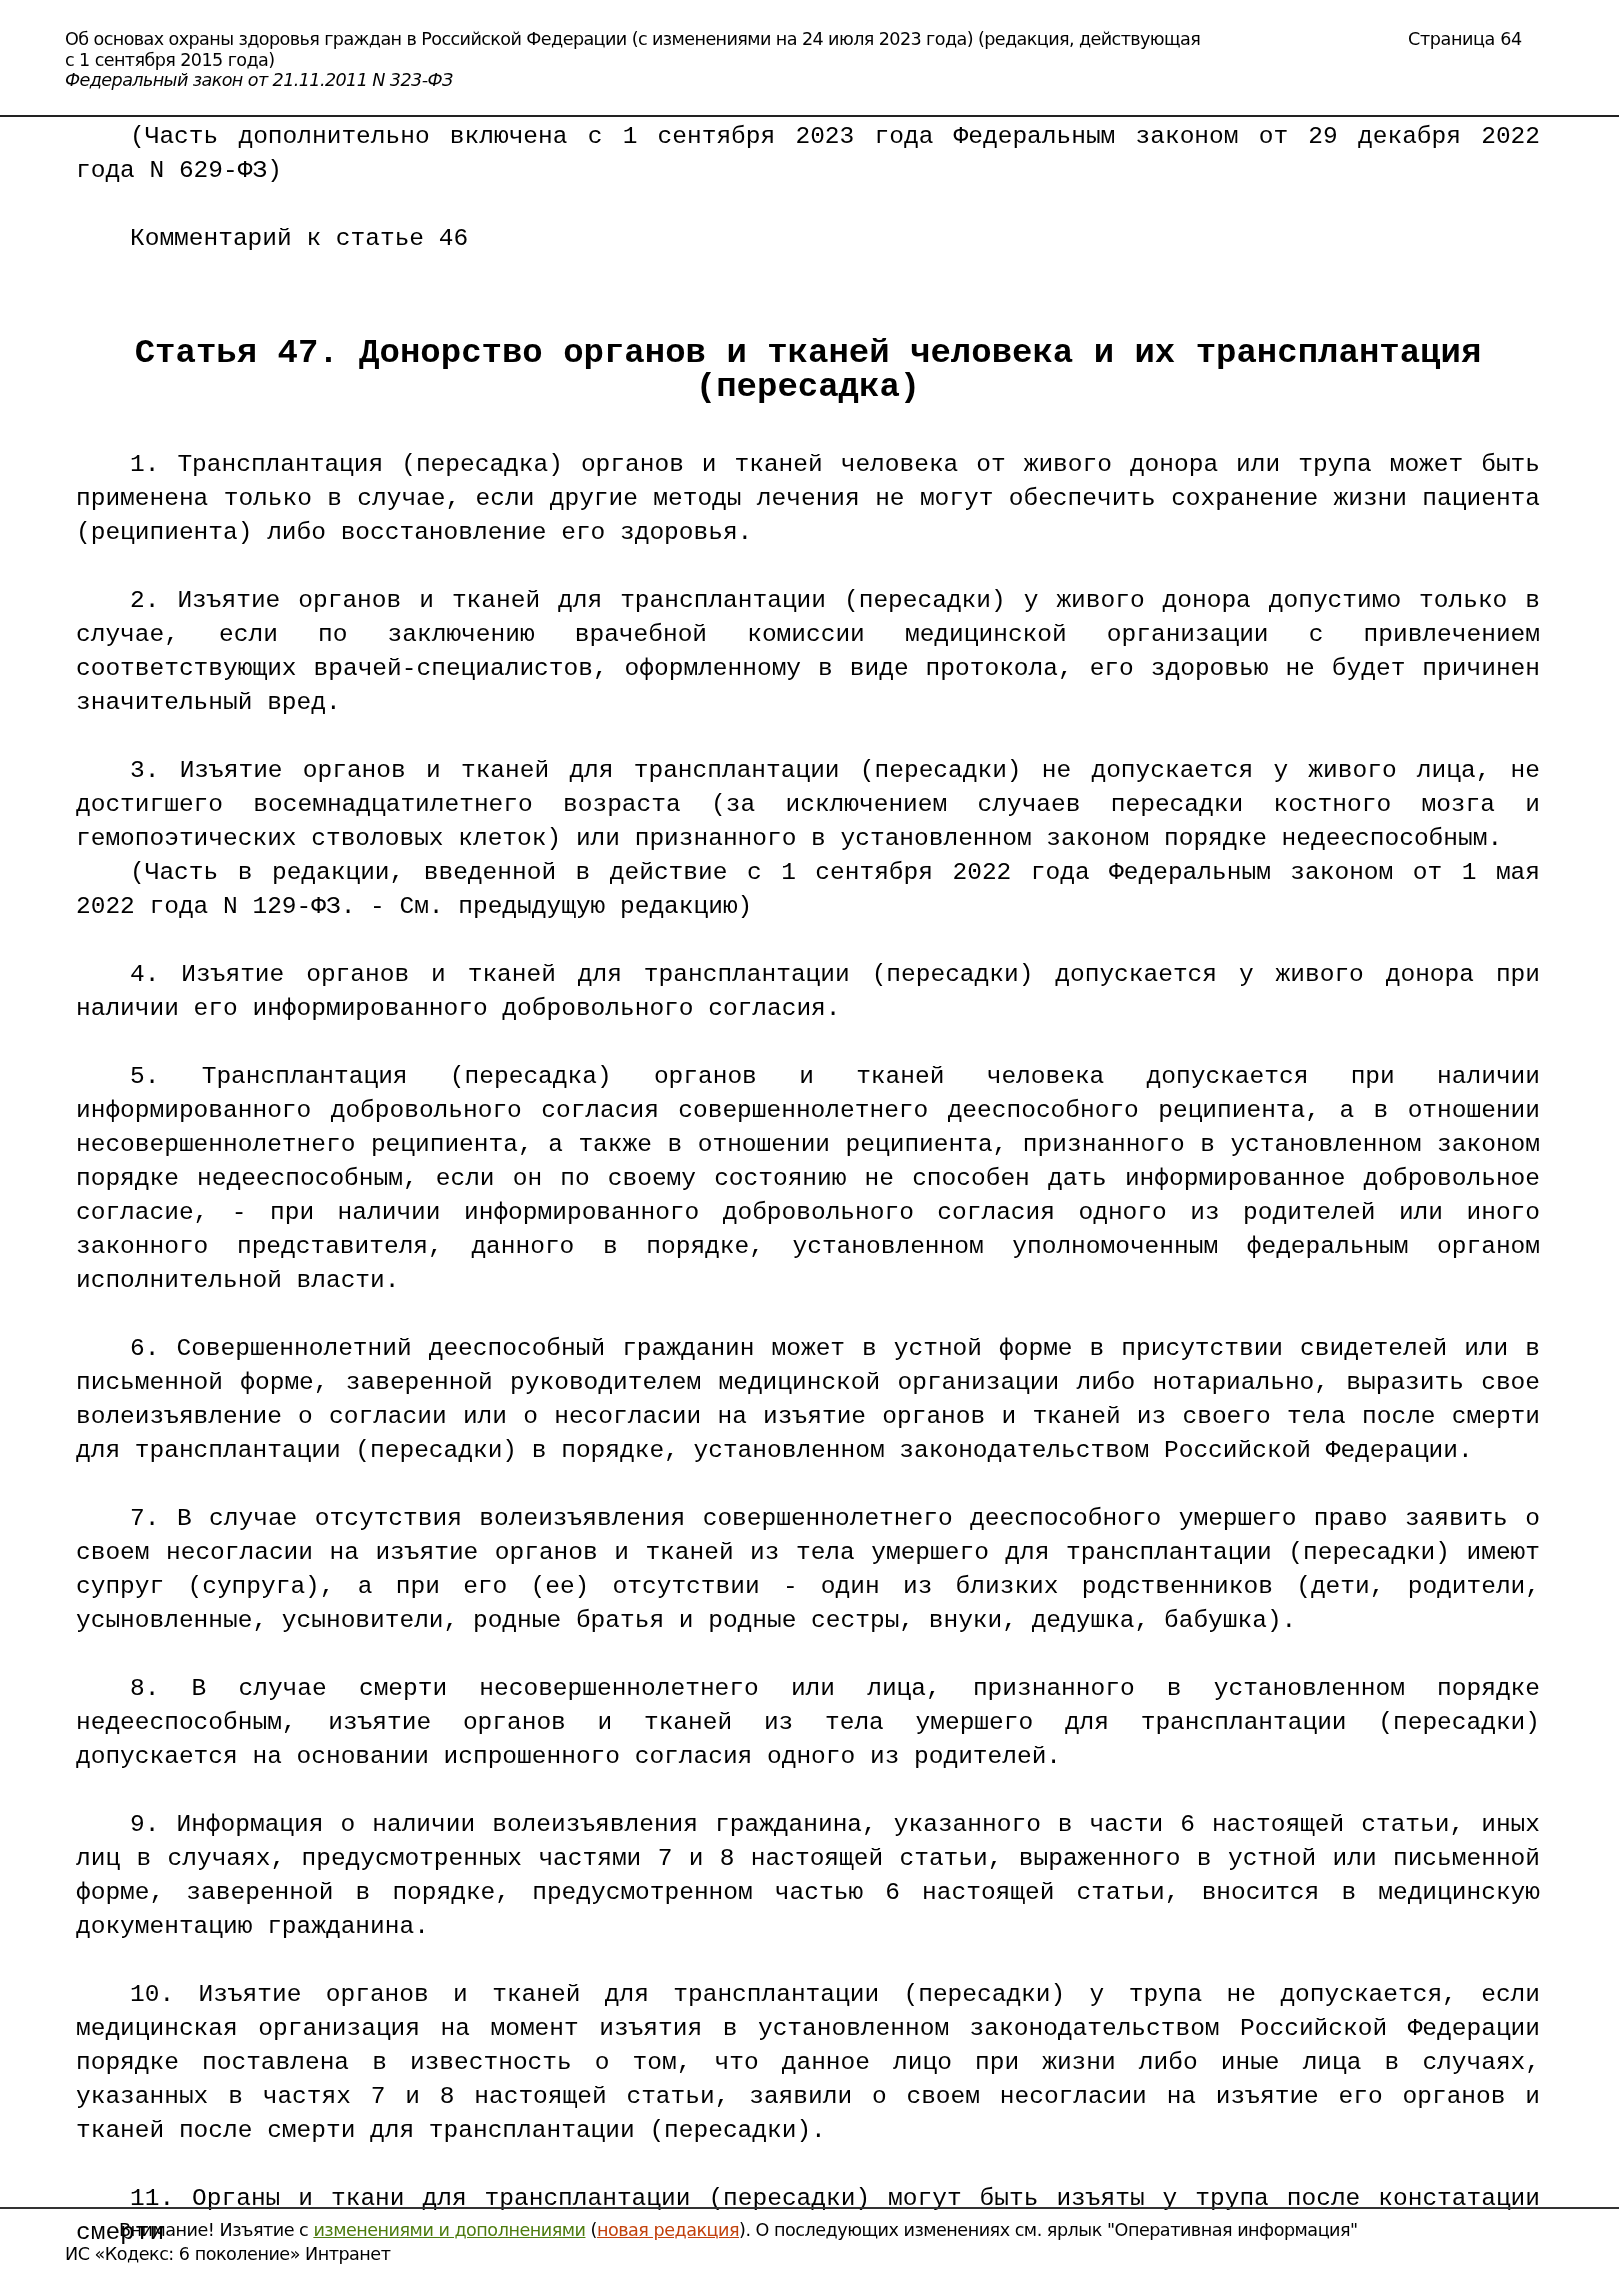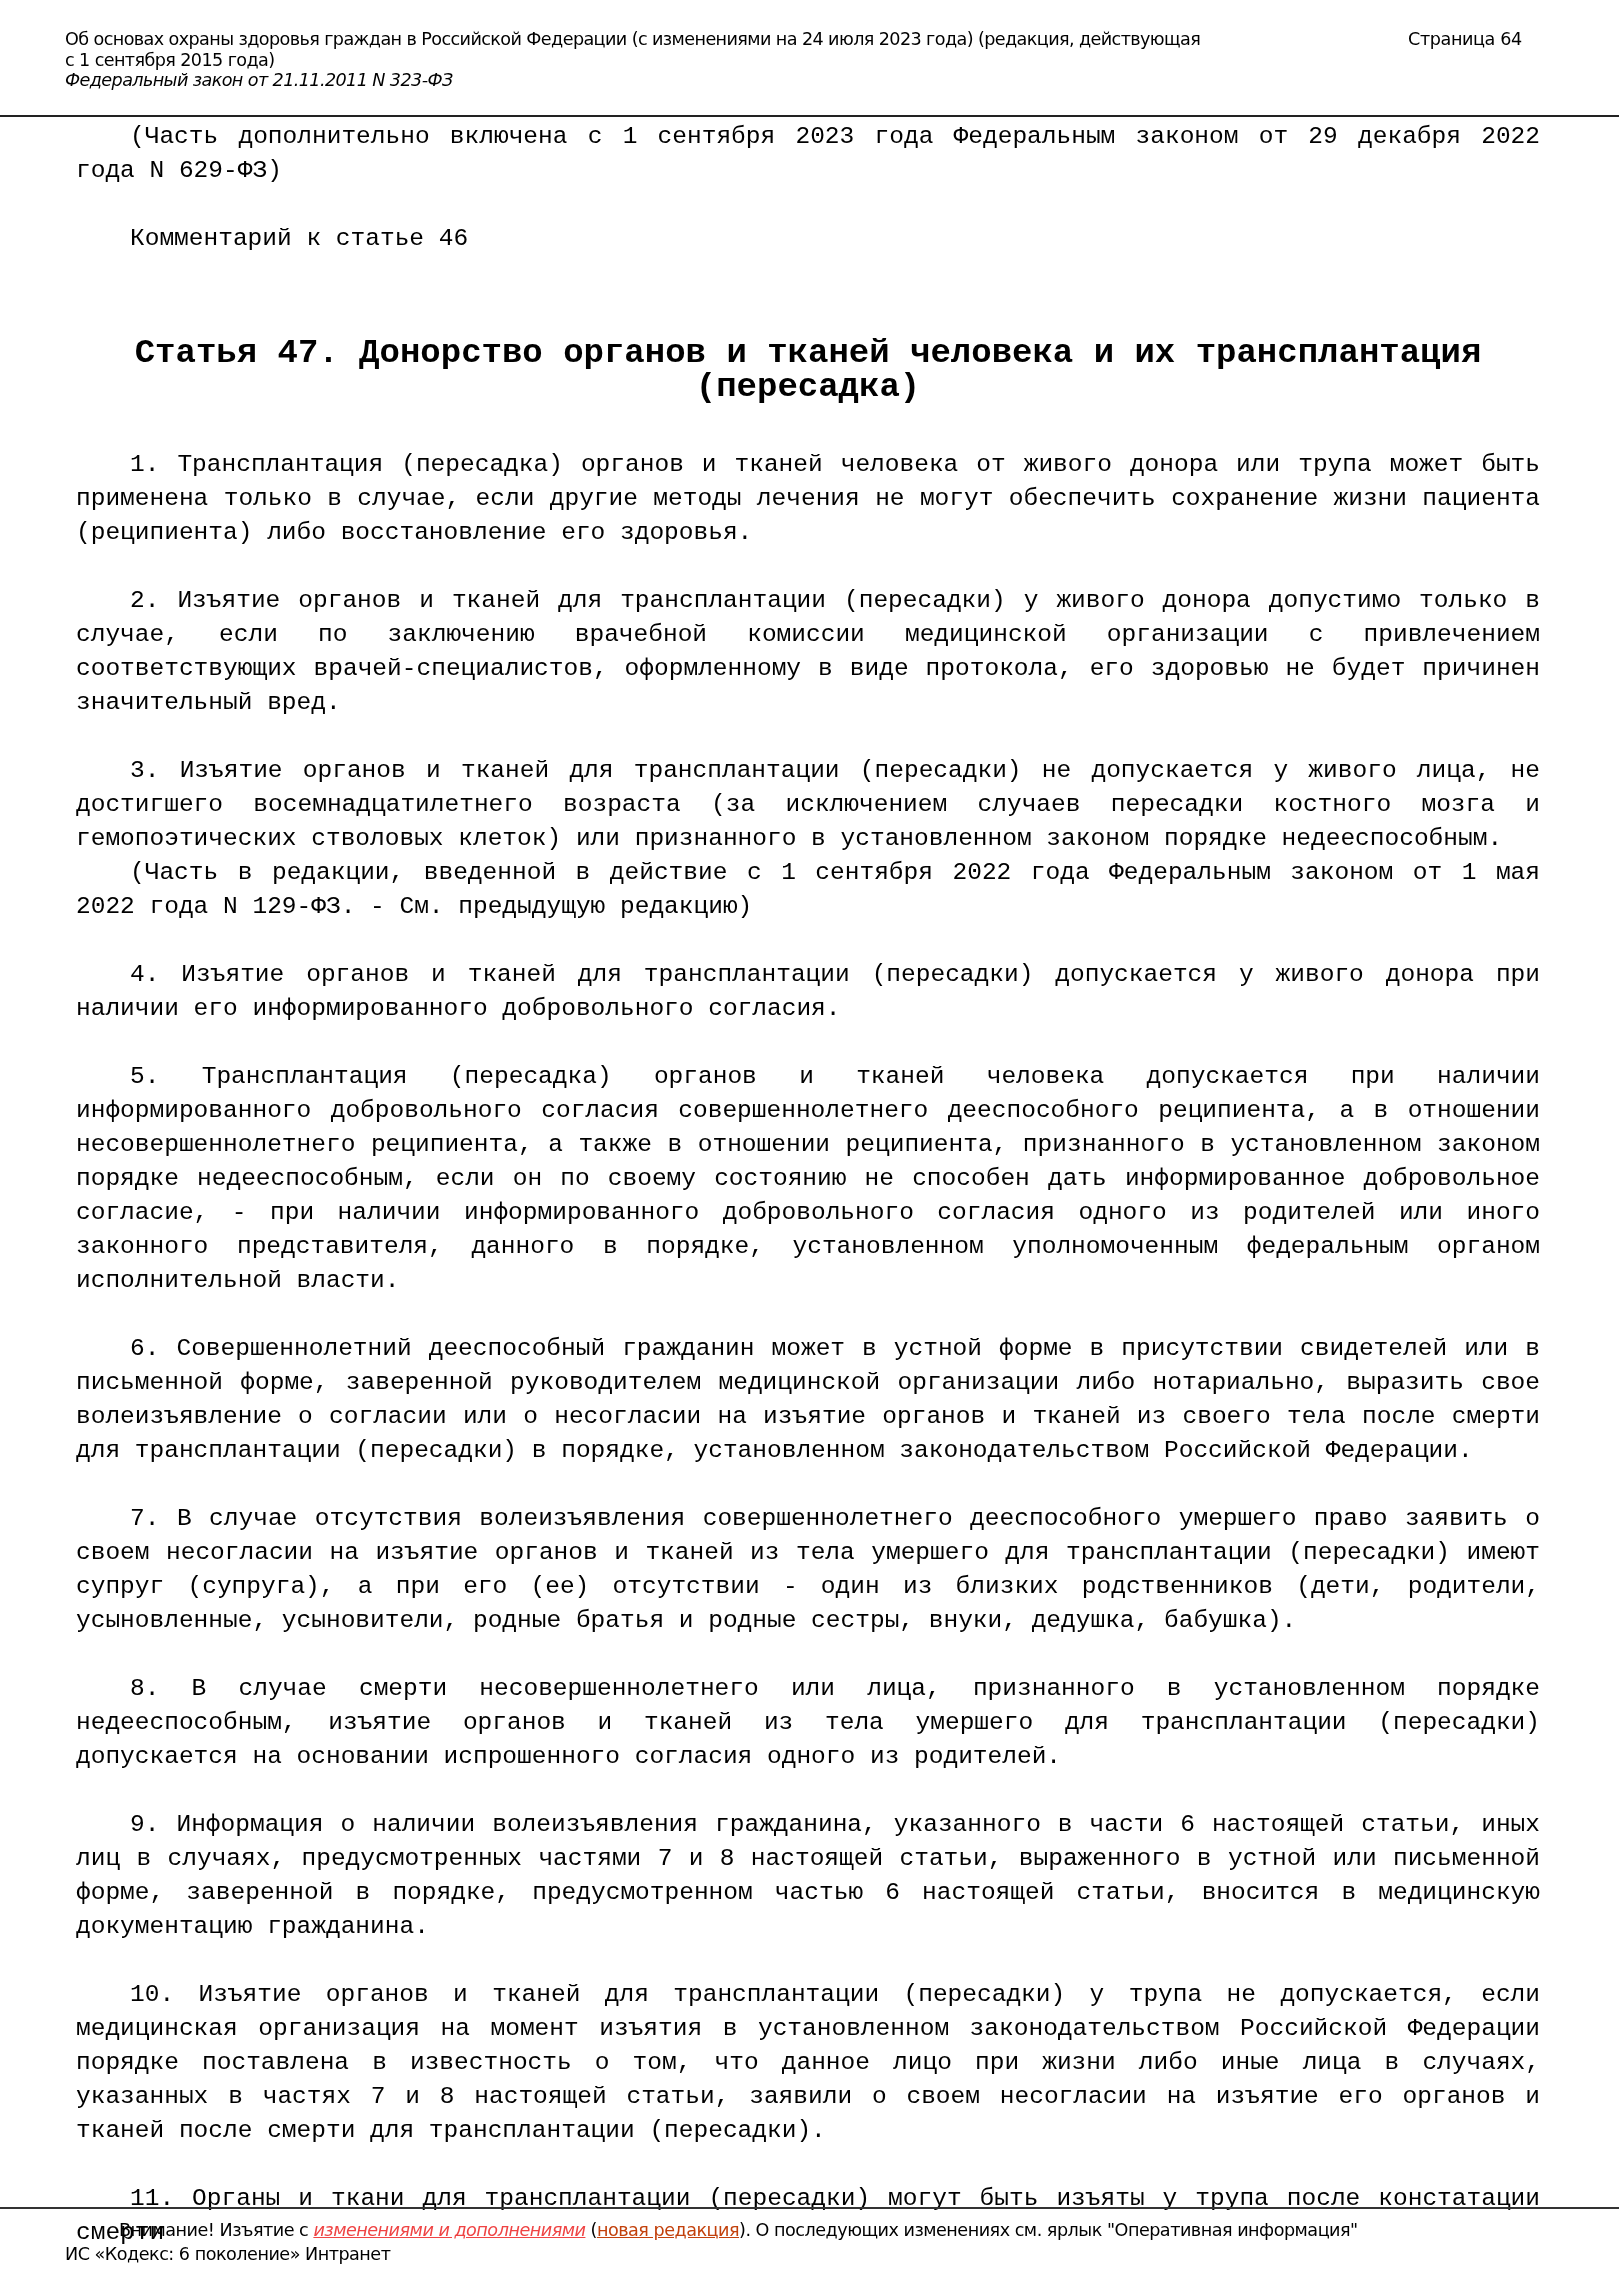--- a/index.html
+++ b/index.html
@@ -46,17 +46,17 @@
   <p class="gap">7. В случае отсутствия волеизъявления совершеннолетнего дееспособного умершего право заявить о своем несогласии на изъятие органов и тканей из тела умершего для трансплантации (пересадки) имеют супруг (супруга), а при его (ее) отсутствии - один из близких родственников (дети, родители, усыновленные, усыновители, родные братья и родные сестры, внуки, дедушка, бабушка).</p>
   <p class="gap">8. В случае смерти несовершеннолетнего или лица, признанного в установленном порядке недееспособным, изъятие органов и тканей из тела умершего для трансплантации (пересадки) допускается на основании испрошенного согласия одного из родителей.</p>
   <p class="gap">9. Информация о наличии волеизъявления гражданина, указанного в части 6 настоящей статьи, иных лиц в случаях, предусмотренных частями 7 и 8 настоящей статьи, выраженного в устной или письменной форме, заверенной в порядке, предусмотренном частью 6 настоящей статьи, вносится в медицинскую документацию гражданина.</p>
   <p class="gap">10. Изъятие органов и тканей для трансплантации (пересадки) у трупа не допускается, если медицинская организация на момент изъятия в установленном законодательством Российской Федерации порядке поставлена в известность о том, что данное лицо при жизни либо иные лица в случаях, указанных в частях 7 и 8 настоящей статьи, заявили о своем несогласии на изъятие его органов и тканей после смерти для трансплантации (пересадки).</p>
   <p class="gap">11. Органы и ткани для трансплантации (пересадки) могут быть изъяты у трупа после констатации смерти</p>
 </div>
 
 <div class="rule-bottom"></div>
 <div class="footer">
   <div class="notice">
-    <span>Внимание! Изъятие с </span><a href="#" style="color: #ef4444; font-style: italic;">изменениями и дополнениями</a><span> (</span><a href="#" style="color: #c2410c;">новая редакция</a><span>). О последующих изменениях см. ярлык "Оперативная информация"</span>
+    <span>Внимание! Изъятие с </span><a href="#" style="color: #4d7c0f;">изменениями и дополнениями</a><span> (</span><a href="#" style="color: #c2410c;">новая редакция</a><span>). О последующих изменениях см. ярлык "Оперативная информация"</span>
   </div>
   <div>ИС «Кодекс: 6 поколение» Интранет</div>
 </div>
 
 
 </body></html>

